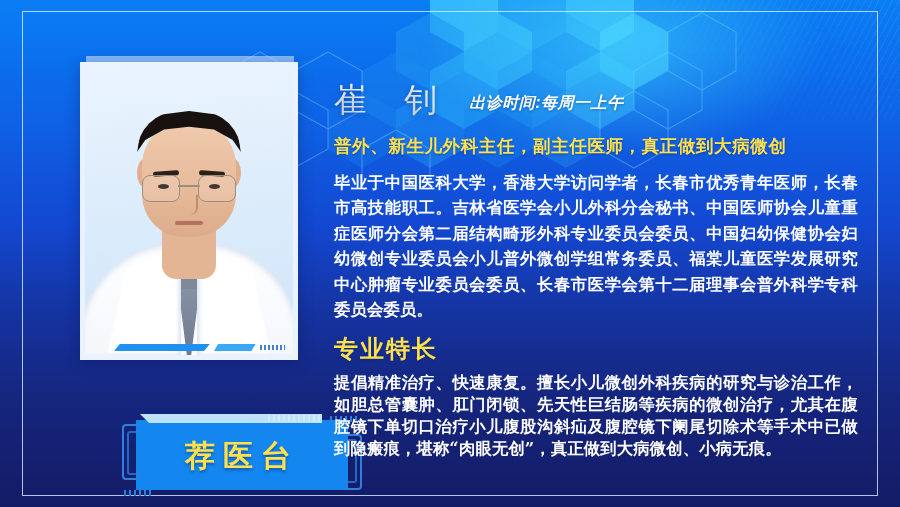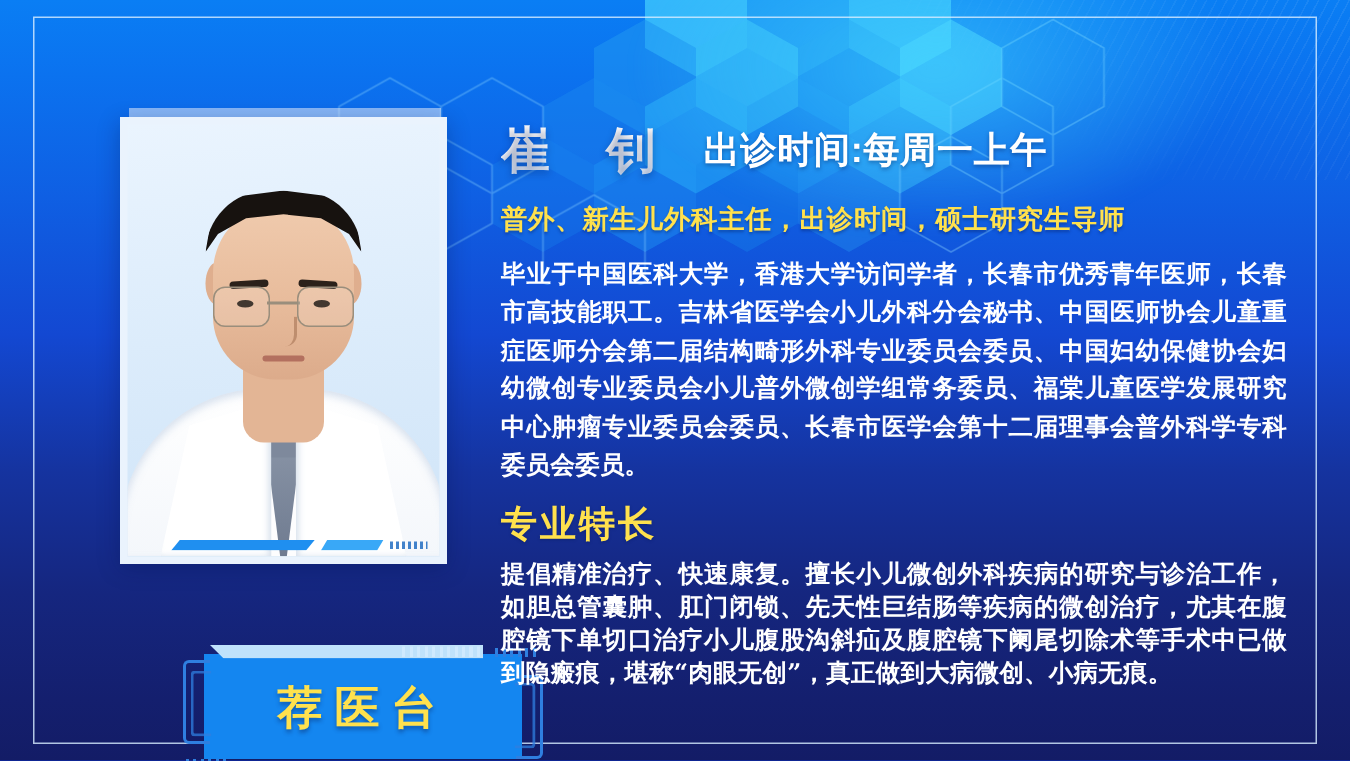--- a/index.html
+++ b/index.html
@@ -41,21 +41,21 @@
     background:radial-gradient(ellipse at center,rgba(70,220,255,.55) 0%,rgba(60,190,255,0) 68%);
     filter:blur(6px);
   }
   
   .frame{
     position:absolute;left:22px;top:11px;right:22px;bottom:11px;
     border:1.6px solid rgba(214,235,255,.82);
     pointer-events:none;
   }
   
-  .portrait-zone{position:absolute;left:58px;top:72px;width:248px;height:370px;}
+  .portrait-zone{position:absolute;left:58px;top:56px;width:248px;height:370px;}
   .ghost{
     position:absolute;left:28px;top:0;width:208px;height:286px;
     background:rgba(233,243,255,.55);
   }
   .photo-frame{
     position:absolute;left:22px;top:6px;width:218px;height:298px;
     background:#eaf3fd;padding:5px;box-sizing:border-box;
     box-shadow:0 3px 14px rgba(2,16,70,.30);
   }
   .photo{
@@ -129,29 +129,29 @@
   .brk.tl2{left:5px;top:17px;width:12px;height:40px;border-width:2px 0 2px 2px;border-radius:3px 0 0 3px;opacity:.75;}
   .brk.br{right:0;bottom:8px;width:16px;height:52px;border-width:2px 2px 2px 0;border-radius:0 4px 4px 0;}
   .brk.br2{right:5px;bottom:15px;width:12px;height:40px;border-width:2px 2px 2px 0;border-radius:0 3px 3px 0;opacity:.75;}
   .plate-dots{position:absolute;left:2px;bottom:2px;width:30px;height:6px;
     background:repeating-linear-gradient(90deg,#2f7fe0 0 2px,transparent 2px 5px);}
   .plate-dots.r{left:auto;right:2px;top:2px;bottom:auto;}
   
   .content{position:absolute;left:334px;top:78px;width:524px;}
   .headrow{display:flex;align-items:baseline;gap:18px;}
   .docname{
-    font-size:33px;font-weight:700;letter-spacing:14px;white-space:nowrap;
+    font-size:33px;font-weight:400;letter-spacing:14px;white-space:nowrap;
     background:linear-gradient(180deg,#ffffff 0%,#ffffff 52%,#d8e8fb 100%);
     -webkit-background-clip:text;background-clip:text;color:transparent;
     text-shadow:0 2px 5px rgba(3,22,80,.35);
     text-align:right;
   }
   .clinic-time{
-    font-size:24px;font-weight:700;letter-spacing:.5px;color:#ffffff;white-space:nowrap;
-    text-shadow:0 1px 3px rgba(3,22,80,.4);position:relative;top:-3px;
+    font-size:16px;font-weight:700;letter-spacing:.5px;color:#ffffff;white-space:nowrap;
+    text-shadow:0 1px 3px rgba(3,22,80,.4);position:relative;top:-3px;font-style:italic;
   }
   .subtitle{
     margin-top:11px;font-size:17.5px;font-weight:700;color:#ffe14d;letter-spacing:.6px;
     text-shadow:0 1px 2px rgba(4,24,84,.4);white-space:nowrap;
   }
   .bio{
     margin-top:12px;font-size:16.3px;line-height:25.4px;color:#ffffff;
     font-family:Liberation Serif, serif;font-weight:700;
     text-align:justify;text-justify:inter-ideograph;letter-spacing:.2px;
   }
@@ -255,21 +255,21 @@
 
     </div>
   </div>
 
   <div class="content">
     <div class="headrow">
       <div class="docname">崔  钊</div>
       <div class="clinic-time">出诊时间:每周一上午</div>
     </div>
 
-    <div class="subtitle">普外、新生儿外科主任，出诊时间，硕士研究生导师</div>
+    <div class="subtitle">普外、新生儿外科主任，副主任医师，真正做到大病微创</div>
 
     <div class="bio">毕业于中国医科大学，香港大学访问学者，长春市优秀青年医师，长春市高技能职工。吉林省医学会小儿外科分会秘书、中国医师协会儿童重症医师分会第二届结构畸形外科专业委员会委员、中国妇幼保健协会妇幼微创专业委员会小儿普外微创学组常务委员、福棠儿童医学发展研究中心肿瘤专业委员会委员、长春市医学会第十二届理事会普外科学专科委员会委员。</div>
 
     <div class="sec-title">专业特长</div>
 
     <div class="specialty">提倡精准治疗、快速康复。擅长小儿微创外科疾病的研究与诊治工作，如胆总管囊肿、肛门闭锁、先天性巨结肠等疾病的微创治疗，尤其在腹腔镜下单切口治疗小儿腹股沟斜疝及腹腔镜下阑尾切除术等手术中已做到隐瘢痕，堪称“肉眼无创”，真正做到大病微创、小病无痕。</div>
   </div>
 
 </div>
 

